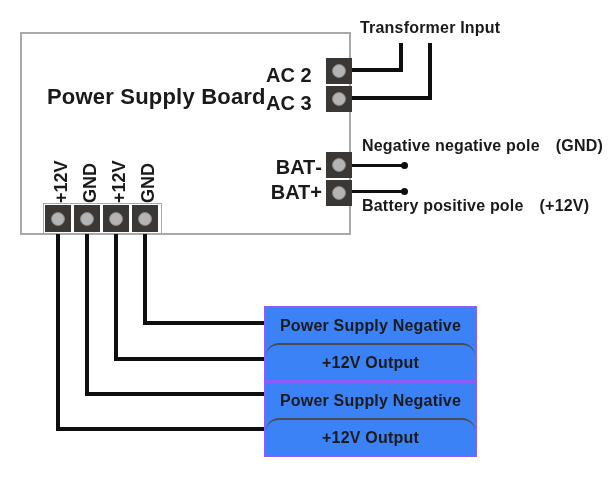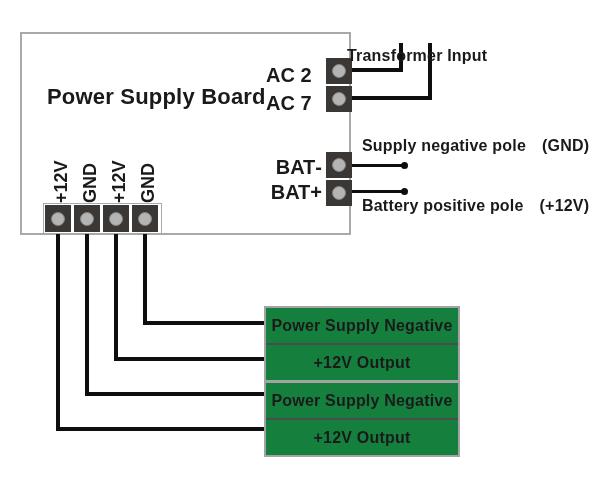--- a/index.html
+++ b/index.html
@@ -71,33 +71,33 @@
   .vlabel span {
     position: absolute; left: 3px; top: 56px;
     transform-origin: 0 0;
     transform: rotate(-90deg);
     font-size: 18px; font-weight: bold; white-space: nowrap;
   }
 
   
   .obox-group {
     position: absolute;
-    left: 264px; width: 196px;
-    border: 2px solid #a3a3a3;
+    left: 264px; width: 213px;
+    border: 2px solid #8b5cf6;
     box-sizing: border-box;
-    background: #15803d;
+    background: #3b82f6;
     z-index: 2;
   }
   .obox-row {
     height: 35px; line-height: 35px;
     text-align: center;
     font-size: 16px; font-weight: bold;
     letter-spacing: 0.2px;
   }
-  .obox-row + .obox-row { border-top: 2px solid #4c4c4c; }
+  .obox-row + .obox-row { border-top: 2px solid #4c4c4c; border-radius: 13px; }
 </style>
 </head>
 <body>
 
 <div id="canvas">
 
   <div class="board"></div>
 
   <div class="lbl board-title" style="left:47px; top:84px;">Power Supply Board</div>
 
@@ -119,49 +119,49 @@
   <div class="wire" style="left:114px; top:218px; width:4px; height:143px;"></div>
   <div class="wire" style="left:114px; top:357px; width:151px; height:4px;"></div>
 
   <div class="wire" style="left:85px; top:218px; width:4px; height:178px;"></div>
   <div class="wire" style="left:85px; top:392px; width:180px; height:4px;"></div>
 
   <div class="wire" style="left:56px; top:218px; width:4px; height:213px;"></div>
   <div class="wire" style="left:56px; top:427px; width:209px; height:4px;"></div>
 
   <div class="lbl term-lbl" style="left:266px; top:64px;">AC 2</div>
-  <div class="lbl term-lbl" style="left:266px; top:92px;">AC 7</div>
+  <div class="lbl term-lbl" style="left:266px; top:92px;">AC 3</div>
 
   <div class="block" style="left:326px; top:58px;">
     <div class="pin"></div>
   </div>
   <div class="block" style="left:326px; top:86px;">
     <div class="pin"></div>
   </div>
 
-  <div class="lbl anno-lbl" style="left:347px; top:19px;margin-top:28px;">Transformer Input</div>
+  <div class="lbl anno-lbl" style="left:360px; top:19px;">Transformer Input</div>
 
   <div class="lbl term-lbl bat-row" style="left:265px; top:156px;">
     <span>BAT</span>
     <span>-</span>
   </div>
   <div class="lbl term-lbl bat-row" style="left:265px; top:181px;">
     <span>BAT</span>
     <span>+</span>
   </div>
 
   <div class="block" style="left:326px; top:152px;">
     <div class="pin"></div>
   </div>
   <div class="block" style="left:326px; top:180px;">
     <div class="pin"></div>
   </div>
 
   <div class="lbl anno-lbl anno-row" style="left:362px; top:137px;">
-    <span>Supply negative pole</span>
+    <span>Negative negative pole</span>
     <span>(GND)</span>
   </div>
   <div class="lbl anno-lbl anno-row" style="left:362px; top:197px;align-items:center;">
     <span>Battery positive pole</span>
     <span>(+12V)</span>
   </div>
 
   <div class="vlabel" style="left:47.5px; top:147px;">
     <span>+12V</span>
   </div>

